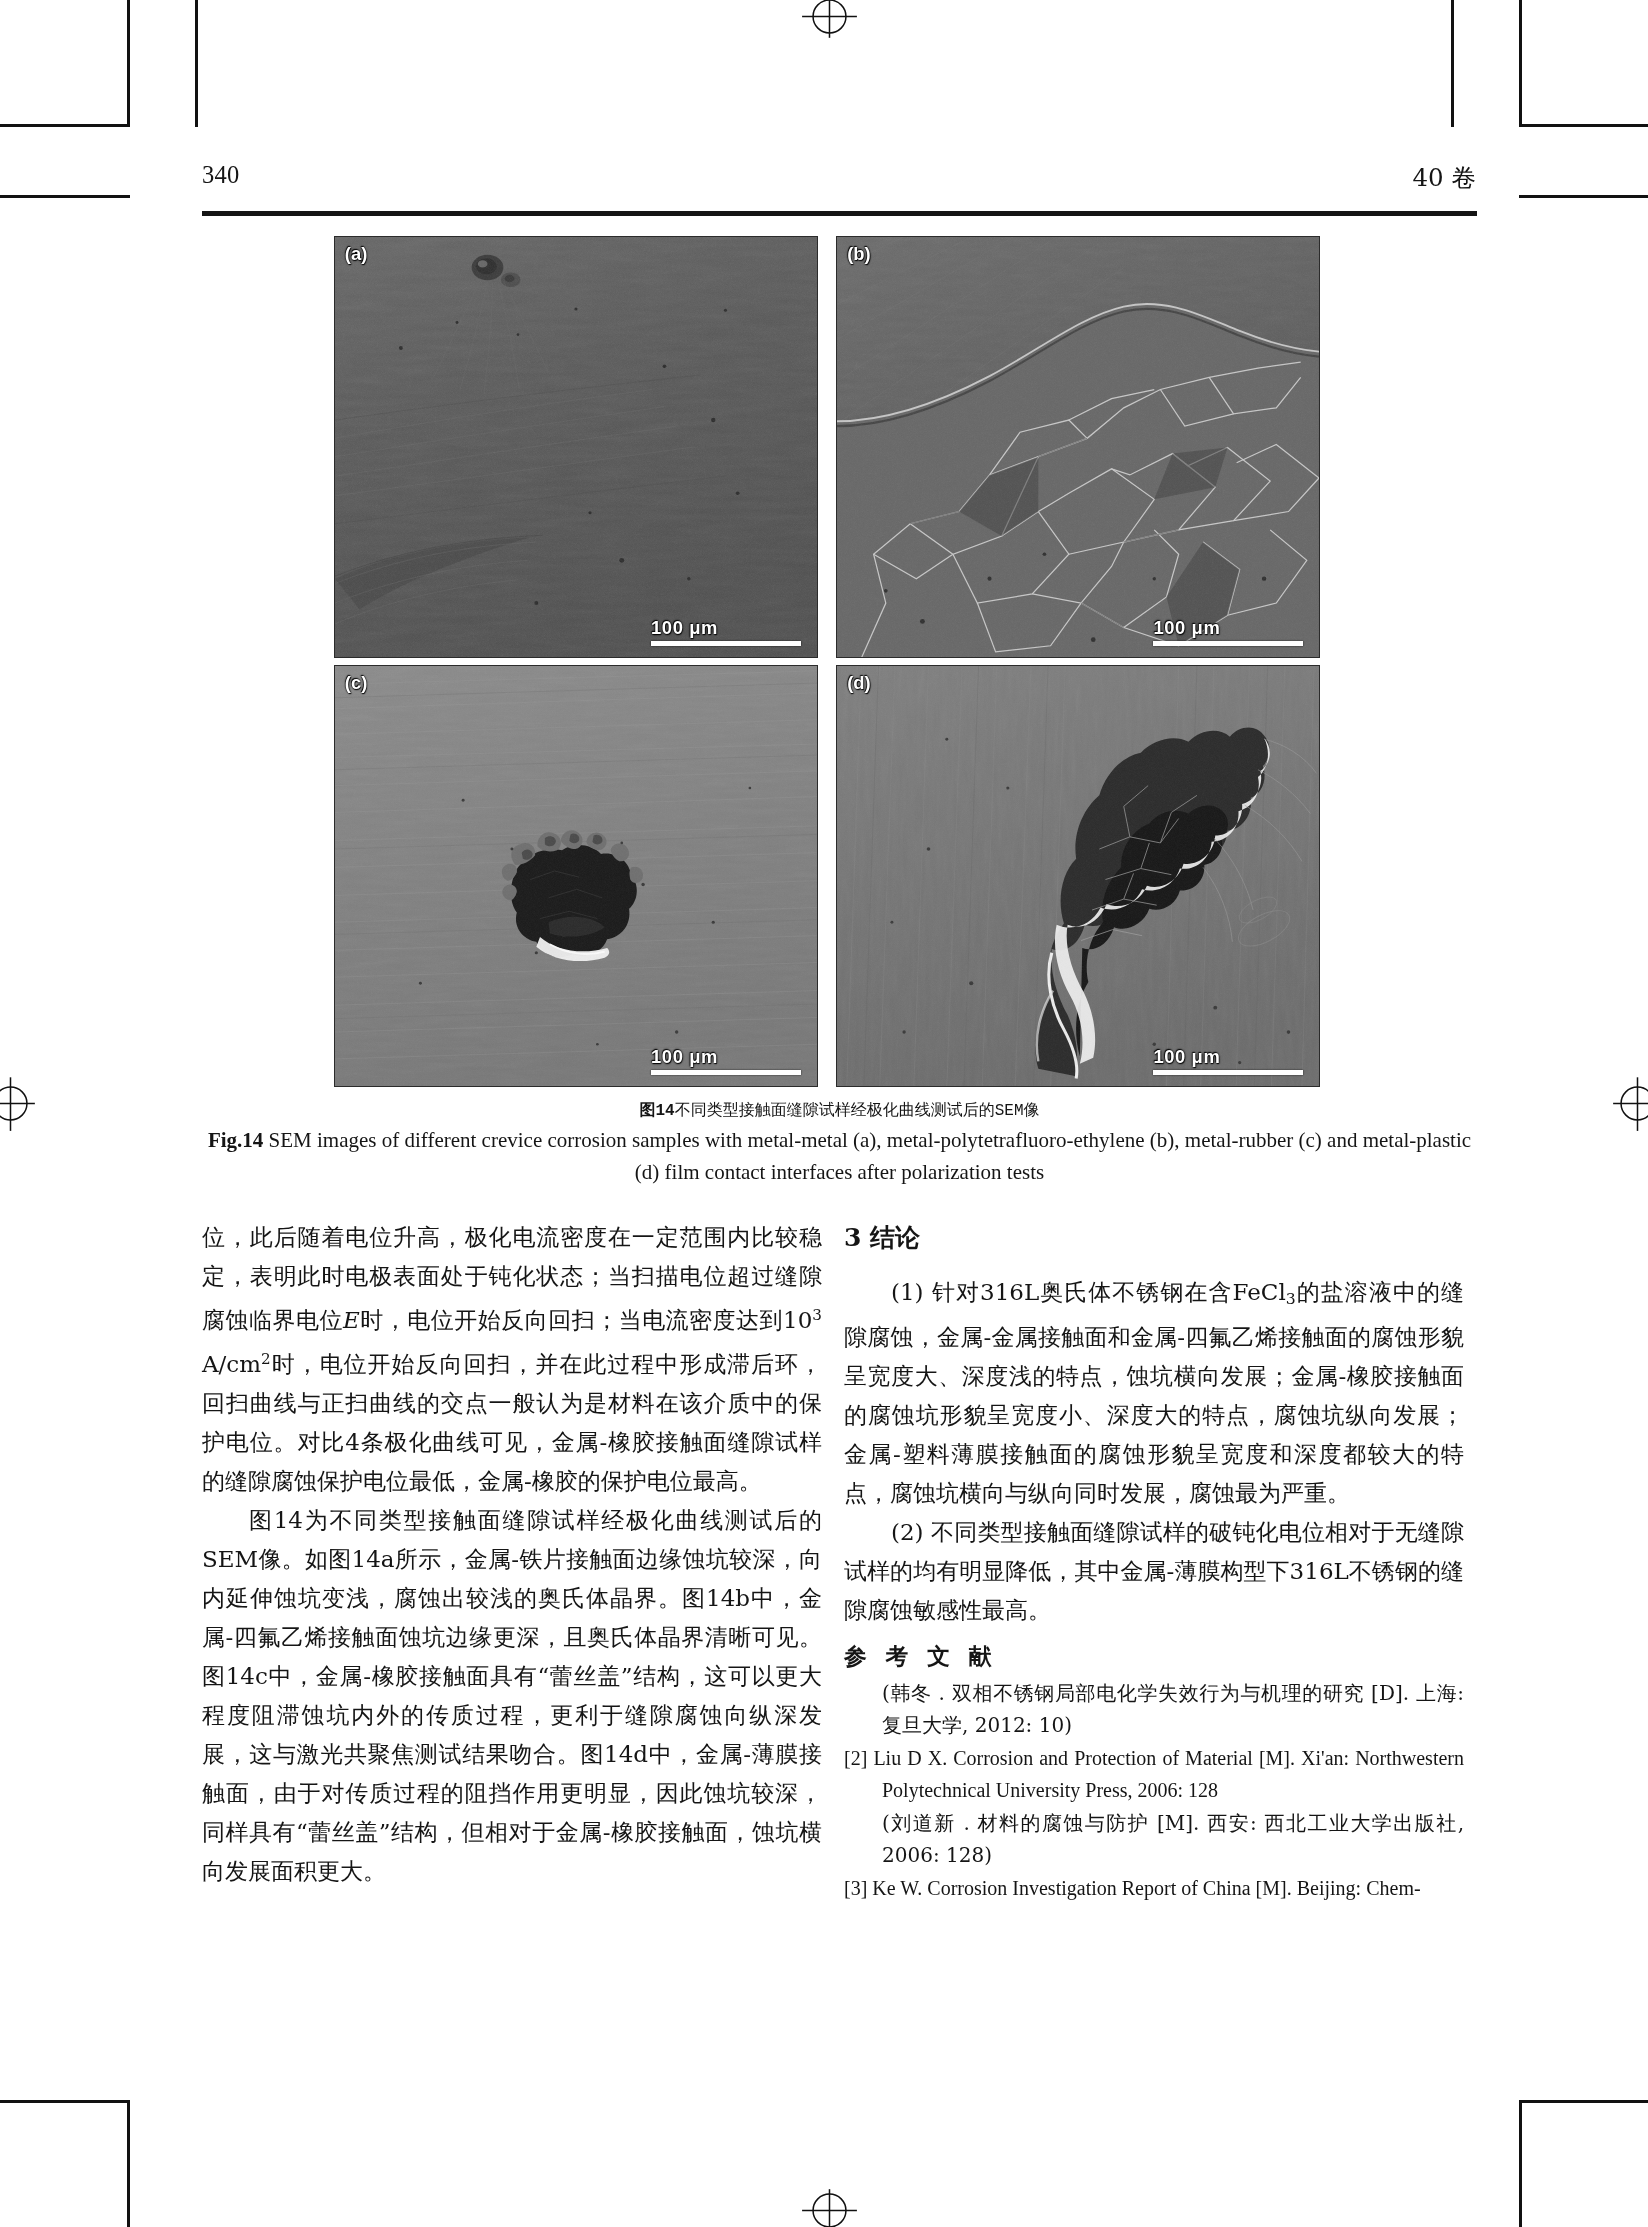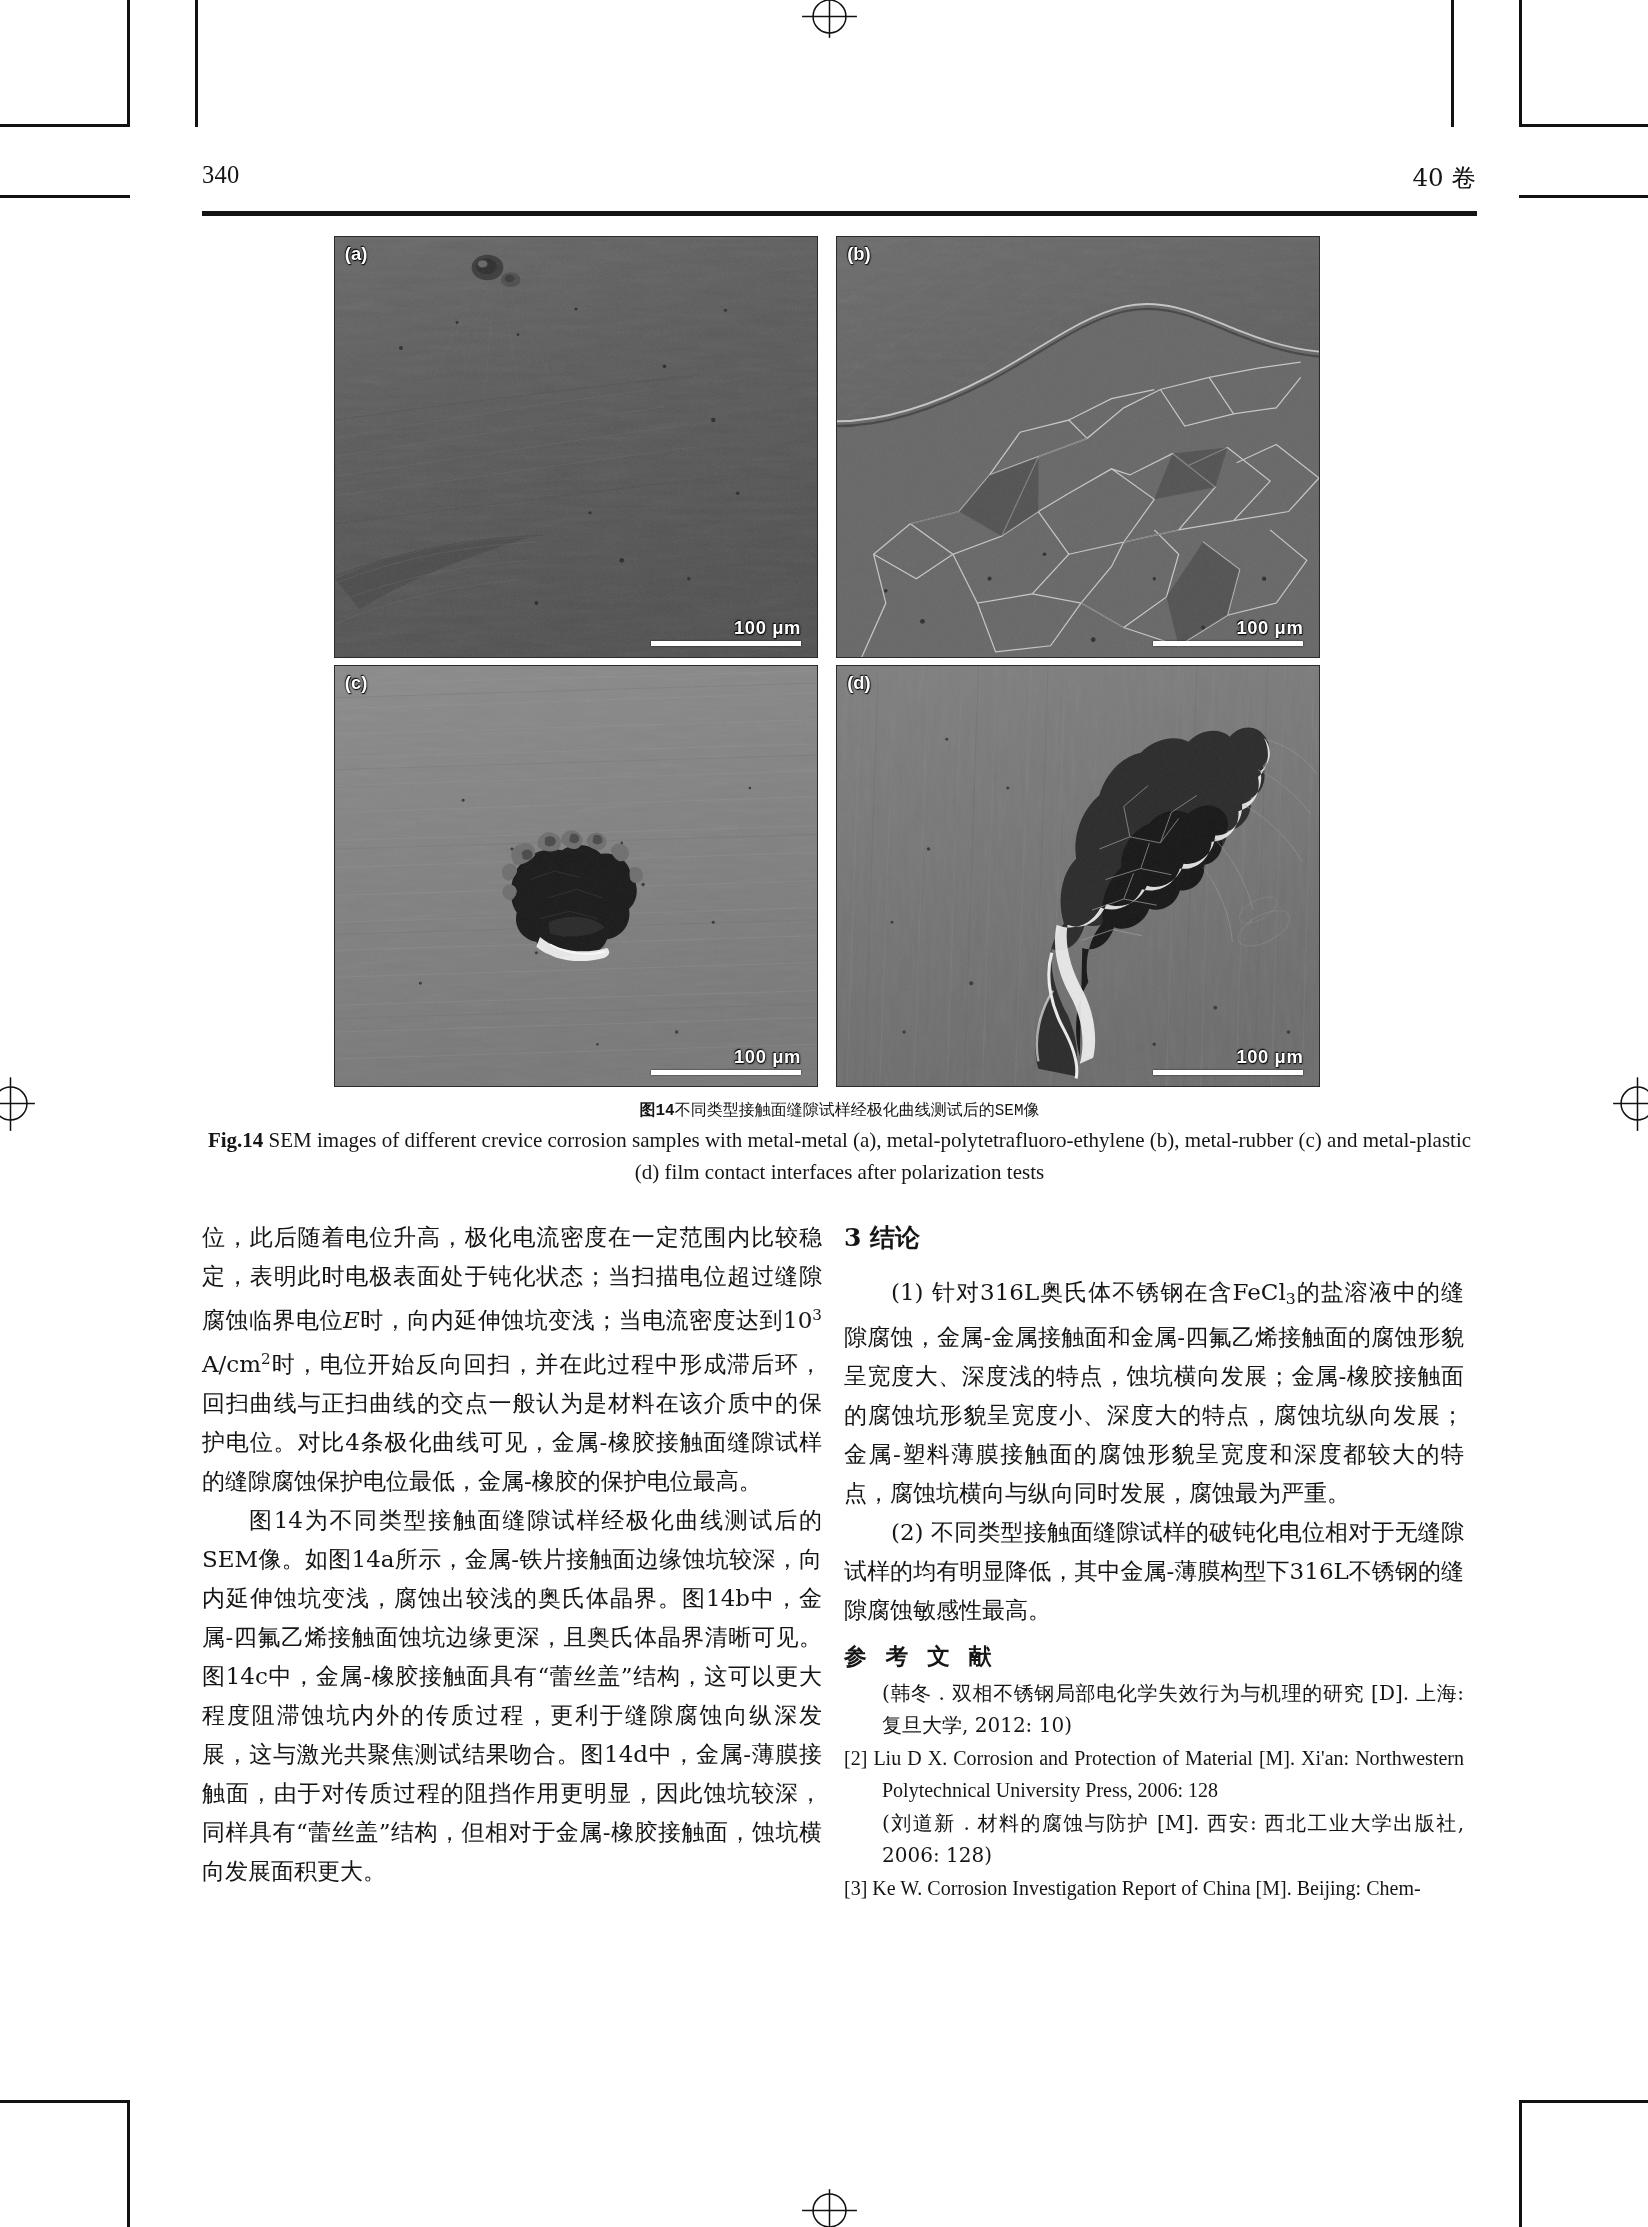--- a/index.html
+++ b/index.html
@@ -45,21 +45,21 @@
     position:relative;overflow:hidden;background:#5a5a5a;
     border:0.6px solid #2b2b2b;
   }
   .panel .micro{position:absolute;inset:0;}
   .panel-label{
     position:absolute;left:9.8px;top:6.1px;font-size:18.4px;color:#fff;
     font-family:"Liberation Sans",sans-serif;font-weight:bold;
     text-shadow:0 0 1.8px #000,0.6px 0.6px 1.2px #000,-0.6px -0.6px 1.2px #000;
     letter-spacing:0px;
   }
-  .scale{position:absolute;right:16px;bottom:11px;width:150px;text-align:right;}
+  .scale{position:absolute;right:16px;bottom:11px;width:150px;text-align:left;}
   .scale-text{
     font-size:18.4px;color:#fff;font-family:"Liberation Sans",sans-serif;
     font-weight:bold;letter-spacing:0.6px;
     text-shadow:0 0 2.4px #000,0.6px 0.6px 1.2px #000,-0.6px -0.6px 1.2px #000;
     line-height:1.05;
   }
   .scale-bar{
     margin-top:3.7px;height:5.5px;background:#ffffff;
     box-shadow:0 0 1.8px rgba(0,0,0,.95);
   }
@@ -574,21 +574,21 @@
       <b>图14</b><span>不同类型接触面缝隙试样经极化曲线测试后的SEM像</span>
     </div>
     <div class="cap-en">
       <b>Fig.14</b>
       <span>SEM images of different crevice corrosion samples with metal-metal (a), metal-polytetrafluoro-ethylene (b), metal-rubber (c) and metal-plastic (d) film contact interfaces after polarization tests</span>
     </div>
   </div>
 
   <div class="col col-left">
     <div class="zh">
-      <p><span>位，此后随着电位升高，极化电流密度在一定范围内比较稳定，表明此时电极表面处于钝化状态；当扫描电位超过缝隙腐蚀临界电位</span><i>E</i><span>时，向内延伸蚀坑变浅；当电流密度达到10</span><sup>3</sup><span> A/cm</span><sup>2</sup><span>时，电位开始反向回扫，并在此过程中形成滞后环，回扫曲线与正扫曲线的交点一般认为是材料在该介质中的保护电位。对比4条极化曲线可见，金属-橡胶接触面缝隙试样的缝隙腐蚀保护电位最低，金属-橡胶的保护电位最高。</span></p>
+      <p><span>位，此后随着电位升高，极化电流密度在一定范围内比较稳定，表明此时电极表面处于钝化状态；当扫描电位超过缝隙腐蚀临界电位</span><i>E</i><span>时，电位开始反向回扫；当电流密度达到10</span><sup>3</sup><span> A/cm</span><sup>2</sup><span>时，电位开始反向回扫，并在此过程中形成滞后环，回扫曲线与正扫曲线的交点一般认为是材料在该介质中的保护电位。对比4条极化曲线可见，金属-橡胶接触面缝隙试样的缝隙腐蚀保护电位最低，金属-橡胶的保护电位最高。</span></p>
     </div>
     <div class="zh">
       <p class="indent">图14为不同类型接触面缝隙试样经极化曲线测试后的SEM像。如图14a所示，金属-铁片接触面边缘蚀坑较深，向内延伸蚀坑变浅，腐蚀出较浅的奥氏体晶界。图14b中，金属-四氟乙烯接触面蚀坑边缘更深，且奥氏体晶界清晰可见。图14c中，金属-橡胶接触面具有“蕾丝盖”结构，这可以更大程度阻滞蚀坑内外的传质过程，更利于缝隙腐蚀向纵深发展，这与激光共聚焦测试结果吻合。图14d中，金属-薄膜接触面，由于对传质过程的阻挡作用更明显，因此蚀坑较深，同样具有“蕾丝盖”结构，但相对于金属-橡胶接触面，蚀坑横向发展面积更大。</p>
     </div>
   </div>
 
   <div class="col col-right">
     <div class="sec-head">3 结论</div>
 
     <div class="zh">

